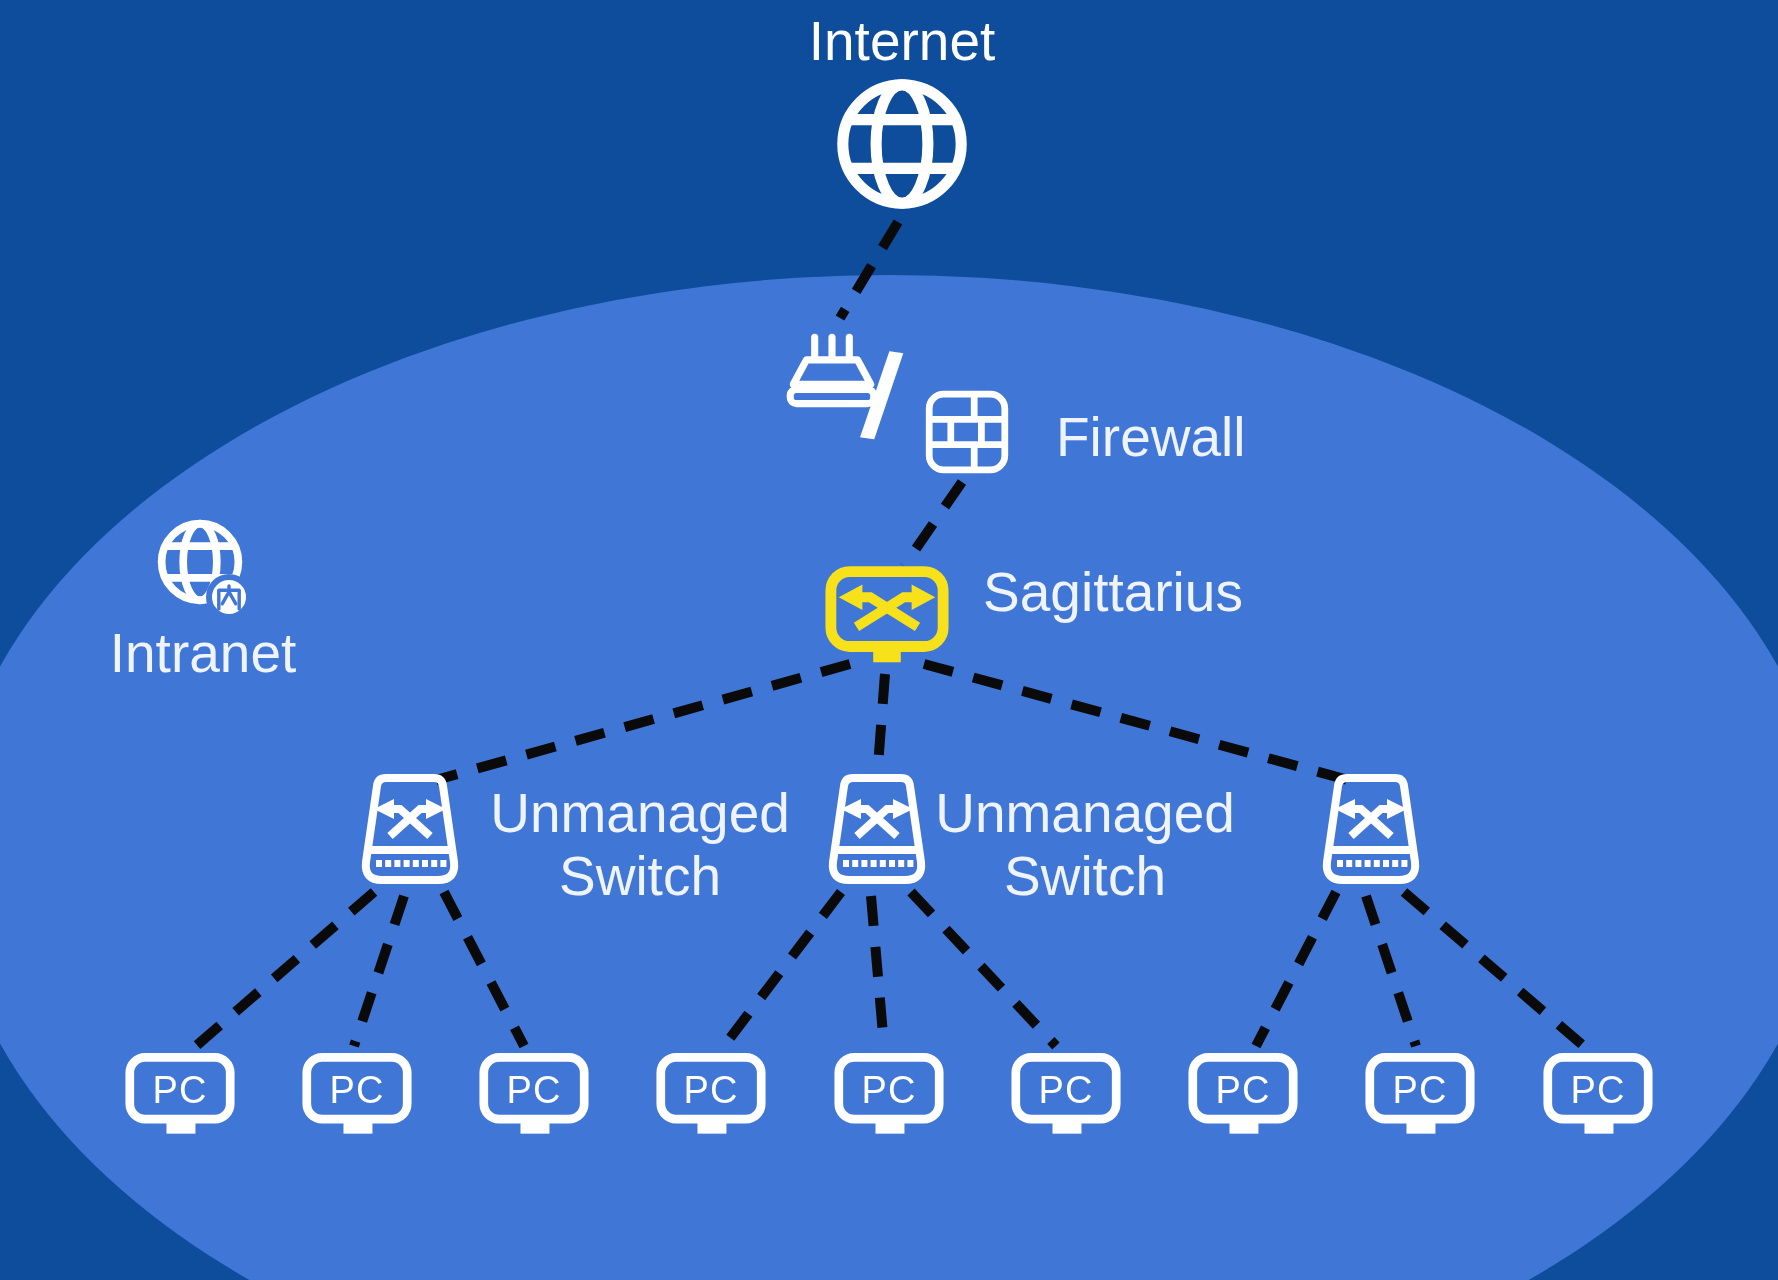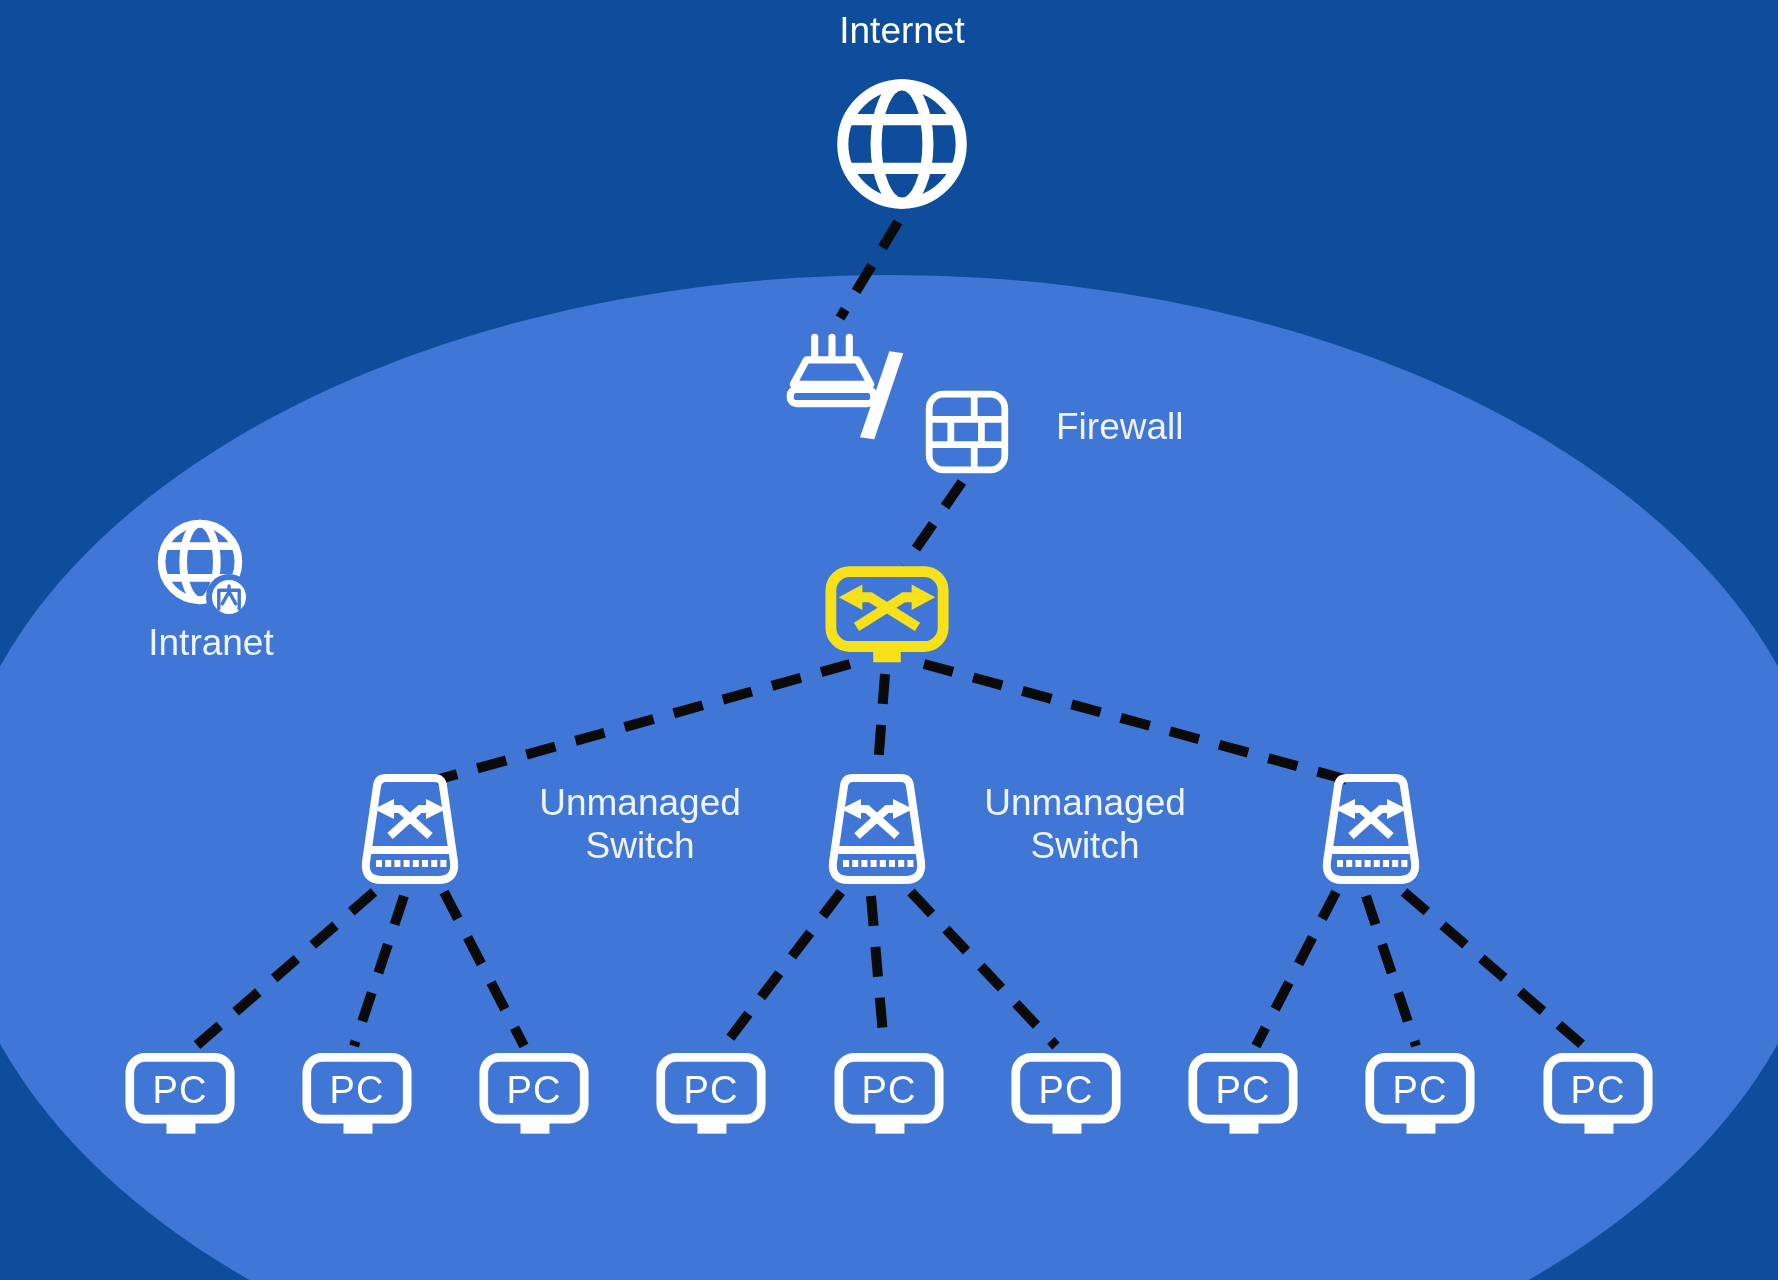--- a/index.html
+++ b/index.html
@@ -10,21 +10,21 @@
   }
   .stage{position:relative;width:1778px;height:1280px;}
   .zone{
     position:absolute;left:-51px;top:275px;width:1880px;height:1160px;
     background:#4077d6;border-radius:50%;
   }
   .edges{position:absolute;left:0;top:0;width:1778px;height:1280px;}
   .edges line{stroke:#0a0a0a;stroke-width:10;stroke-dasharray:30 21;}
   .node{position:absolute;}
   .lbl{
-    position:absolute;color:#eef3fc;font-size:37px;line-height:1.15;
+    position:absolute;color:#eef3fc;font-size:55px;line-height:1.15;
     white-space:nowrap;
   }
   .lbl.center{text-align:center;white-space:normal;}
   .lbl.right{text-align:right;}
   .icon{display:block;}
   .slash{
     position:absolute;left:864px;top:338px;width:70px;height:130px;
     color:#ffffff;font-size:120px;font-weight:700;line-height:120px;
     transform:rotate(8deg);
   }
@@ -98,35 +98,36 @@
     <line x1="13.6" y1="66.5" x2="86.4" y2="66.5"></line>
   </svg>
   <div class="badge" aria-label="内">
     <svg width="34" height="34" viewBox="0 0 40 40" fill="none" stroke="#4077d6" stroke-width="4" stroke-linecap="round" stroke-linejoin="round">
       <path d="M8 34 L8 12 L32 12 L32 34"></path>
       <path d="M20 7 L20 14"></path>
       <path d="M20 14 L12 28"></path>
       <path d="M20 14 L28 28"></path>
     </svg>
   </div>
-  <div class="lbl center" style="left:61px;top:622px;width:300px;">Intranet</div>
+  <div class="lbl center" style="left:53px;top:622px;width:300px;">Intranet</div>
 
   <svg class="node icon" style="left:823px;top:563px;" width="128" height="106" viewBox="0 0 130 106">
     <g fill="none" stroke="#f6e11b" stroke-width="11">
       <rect x="8" y="8" width="114" height="76" rx="19"></rect>
     </g>
     <rect x="51" y="84" width="28" height="16" fill="#f6e11b"></rect>
     <g fill="none" stroke="#f6e11b" stroke-width="10">
       <polyline points="96,64 48,34 36,34"></polyline>
       <polyline points="34,64 82,34 94,34"></polyline>
     </g>
     <polygon points="40,21 16,34 40,47" fill="#f6e11b"></polygon>
     <polygon points="90,21 114,34 90,47" fill="#f6e11b"></polygon>
   </svg>
   <div class="lbl center" style="left:963px;top:566px;width:300px;line-height:53px;">
+    <div>Sagittarius</div>
   </div>
 
   <svg class="node icon" style="left:354px;top:772px;" width="112" height="114" viewBox="0 0 112 114">
     <g fill="none" stroke="#ffffff" stroke-width="8" stroke-linejoin="round">
       <path d="M32 6 L80 6 Q88 6 89 14 L100 90 Q102 108 84 108 L28 108 Q10 108 12 90 L23 14 Q24 6 32 6 Z"></path>
       <line x1="17" y1="78" x2="95" y2="78"></line>
     </g>
     <g fill="none" stroke="#ffffff" stroke-width="8">
       <polyline points="76,64 46,37 37,37"></polyline>
       <polyline points="36,64 66,37 75,37"></polyline>

